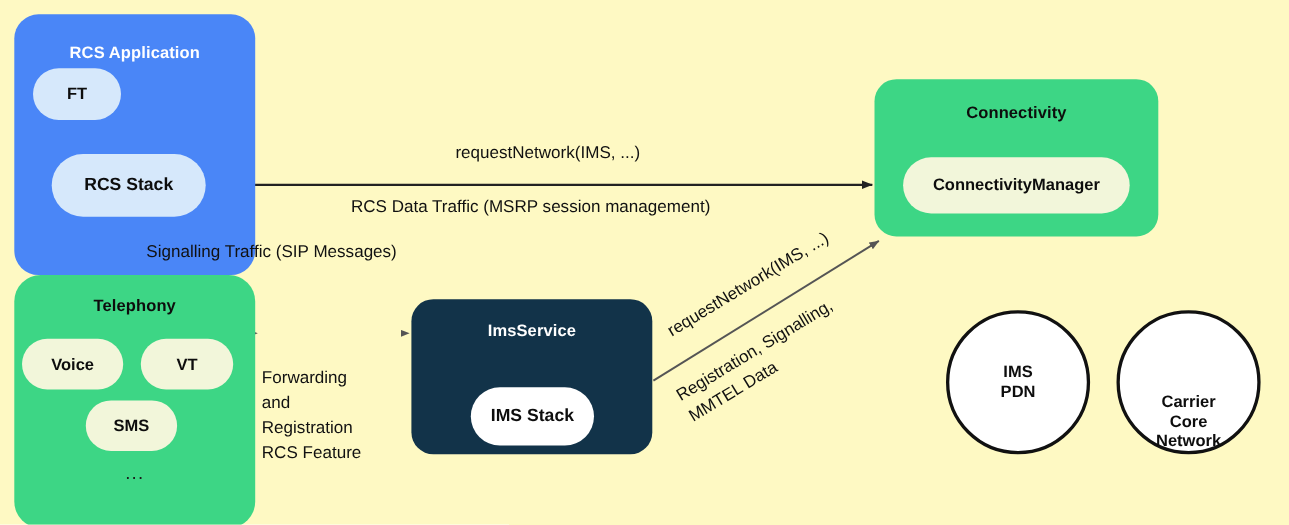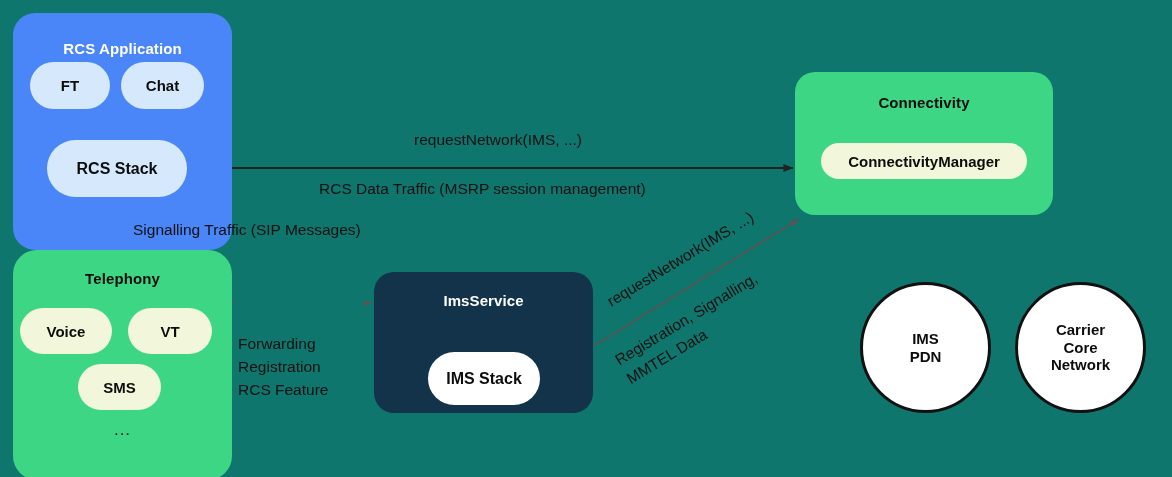--- a/index.html
+++ b/index.html
@@ -7,21 +7,21 @@
     padding: 0;
     background: #ffffff;
   }
   body {
     font-family: "Liberation Sans", sans-serif;
   }
   #canvas {
     position: relative;
     width: 1172px;
     height: 477px;
-    background: #0f766e;
+    background: #fef9c3;
     overflow: hidden;
   }
 
   
   .block {
     position: absolute;
     box-sizing: border-box;
     border-radius: 22px;
   }
   .block-title {
@@ -71,40 +71,40 @@
   .ellipsis-t {
     position: absolute;
     left: 13px; width: 219px; top: 420px;
     text-align: center;
     font-size: 17px;
     color: #1a1a1a;
     letter-spacing: 1px;
   }
 
   .p-imsstack { left: 428px; top: 352px; width: 112px; height: 53px; font-size: 16px; }
-  .p-cm       { left: 821px; top: 143px; width: 206px; height: 36px; font-size: 15px; }
+  .p-cm       { left: 821px; top: 143px; width: 206px; height: 51px; font-size: 15px; }
 
   
   .circle {
     position: absolute;
     box-sizing: border-box;
     border: 3px solid #111111;
     border-radius: 50%;
     background: #ffffff;
     display: flex;
     align-items: center;
     justify-content: center;
     text-align: center;
     font-weight: bold;
     font-size: 15px;
     color: #0d0d0d;
     line-height: 1.18;
   }
   .c-imspdn  { left: 860px;  top: 282px; width: 131px; height: 131px; }
-  .c-carrier { left: 1015px; top: 282px; width: 131px; height: 131px; }
+  .c-carrier { left: 1015px; top: 282px; width: 131px; height: 131px; align-items: flex-end; }
 
   
   .edge-label {
     position: absolute;
     font-size: 15.5px;
     color: #111111;
     white-space: nowrap;
   }
   .lbl-requestnet-top { left: 414px; top: 131px; }
   .lbl-rcsdata        { left: 319px; top: 180px; }
@@ -173,21 +173,20 @@
 
     <line x1="234" y1="303" x2="372" y2="303" stroke="#ffffff" stroke-width="0.01" marker-start="url(#arrHeadSmall)" marker-end="url(#arrHeadSmall)"></line>
 
     <line x1="594" y1="346" x2="799" y2="219" stroke="#555555" stroke-width="1.8" marker-end="url(#arrHeadGrayR)"></line>
   </svg>
 
   <div class="block rcs-app">
     <div class="block-title">RCS Application</div>
   </div>
   <div class="pill pill-blue p-ft">FT</div>
-  <div class="pill pill-blue p-chat">Chat</div>
   <div class="pill pill-blue p-rcsstack">RCS Stack</div>
 
   <div class="block telephony">
     <div class="block-title">Telephony</div>
   </div>
   <div class="pill pill-cream p-voice">Voice</div>
   <div class="pill pill-cream p-vt">VT</div>
   <div class="pill pill-cream p-sms">SMS</div>
   <div class="ellipsis-t">...</div>
 
@@ -214,20 +213,21 @@
       <div>Network</div>
     </div>
   </div>
 
   <div class="edge-label lbl-requestnet-top">requestNetwork(IMS, ...)</div>
   <div class="edge-label lbl-rcsdata">RCS Data Traffic (MSRP session management)</div>
   <div class="edge-label lbl-signalling">Signalling Traffic (SIP Messages)</div>
 
   <div class="label-block lbl-sipfwd">
     <div>Forwarding</div>
+    <div>and</div>
     <div>Registration</div>
     <div>RCS Feature</div>
   </div>
 
   <div class="rot-label lbl-requestnet-diag">requestNetwork(IMS, ...)</div>
   <div class="rot-label lbl-regsig">
     <div>Registration, Signalling,</div>
     <div>MMTEL Data</div>
   </div>
 

